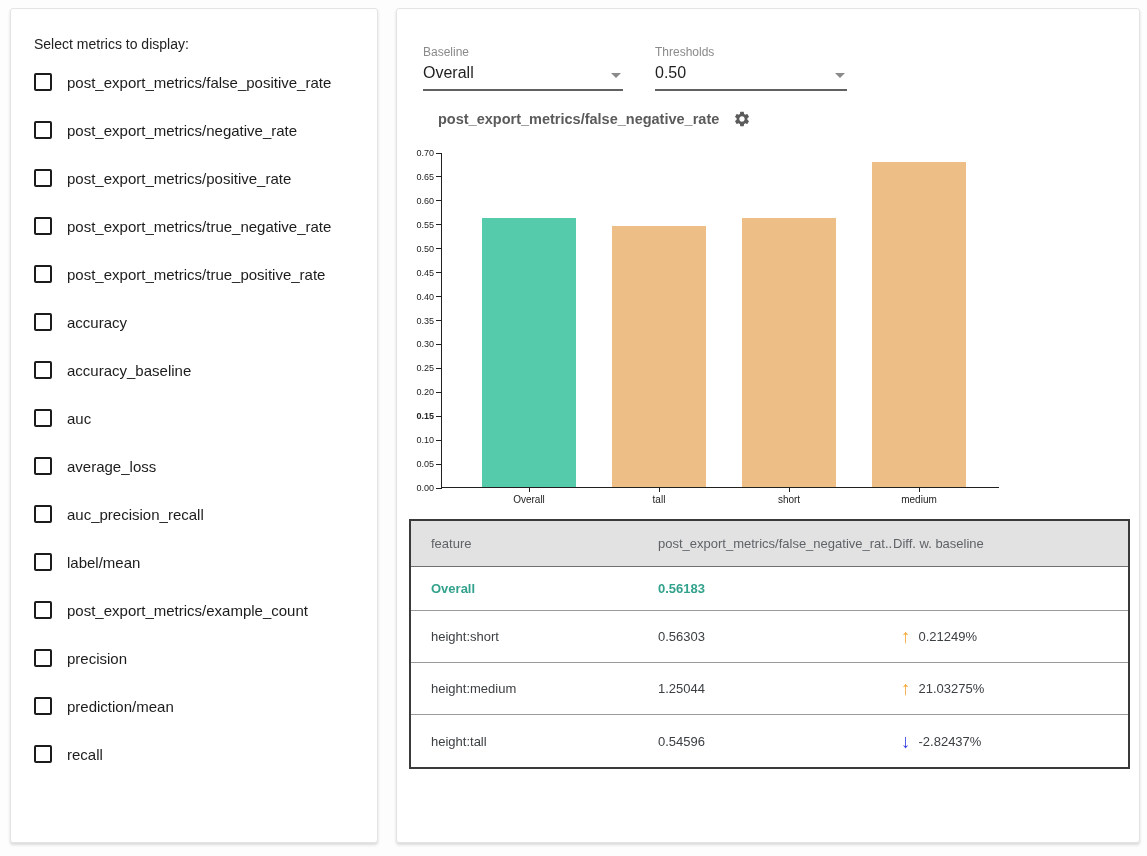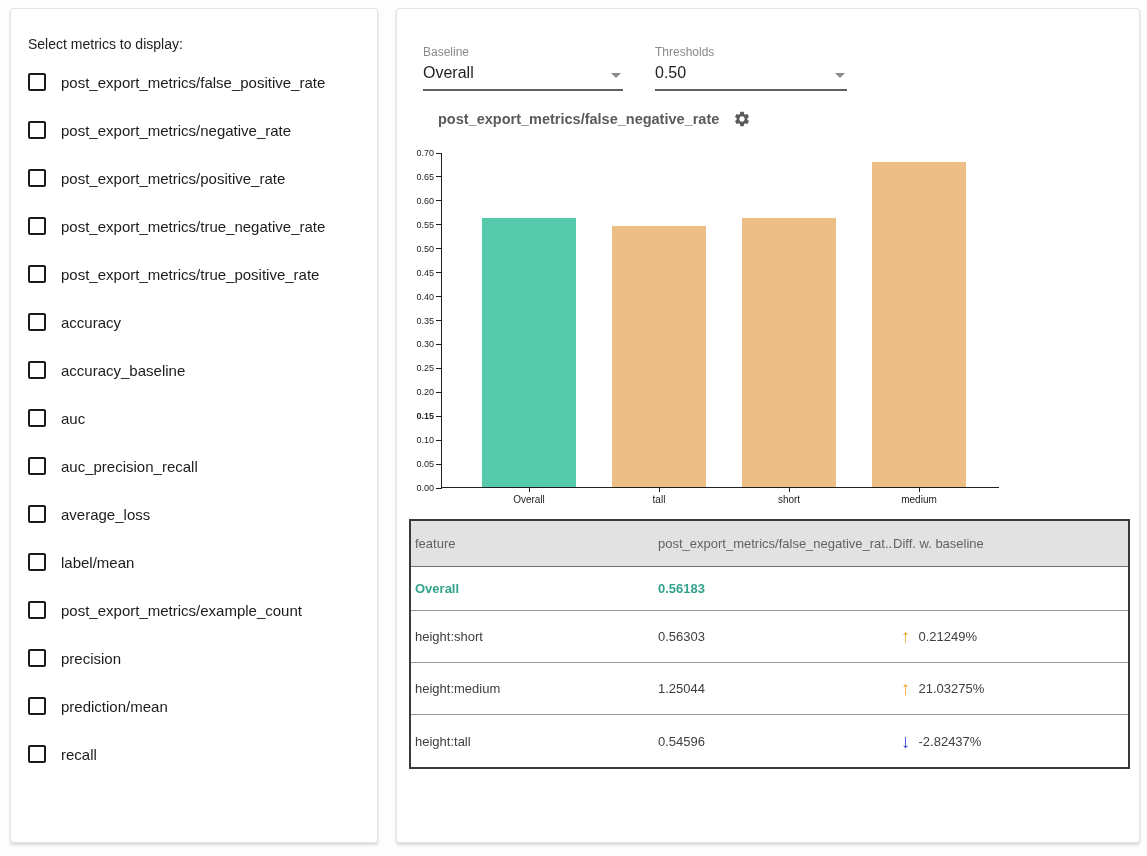--- a/index.html
+++ b/index.html
@@ -1,18 +1,18 @@
 <!DOCTYPE html>
 <html style="--cb-blue: #3d5ad5; --teal-text: #33a28c; --up: #f6a839; --down: #2f3de0;"><head>
 <meta charset="utf-8">
 <style>
   * { margin:0; padding:0; box-sizing:border-box; }
   html,body { width:1147px; height:856px; background:#fdfdfd; font-family:"Liberation Sans", sans-serif; overflow:hidden; }
   .card { position:absolute; background:#fff; border:1px solid #e4e4e4; border-radius:3px; box-shadow:0 2px 3px rgba(0,0,0,0.14); }
-  #left-card  { left:10px;  top:8px; width:368px; height:835px; padding:25px 20px 0 17px; }
+  #left-card  { left:10px;  top:8px; width:368px; height:835px; padding:25px 20px 0 23px; }
   #right-card { left:396px; top:8px; width:744px; height:835px; }
 
   
   .sidebar-title { font-size:14px; color:#212121; line-height:20px; margin-bottom:4px; }
   .metric-row { height:48px; display:flex; align-items:center; cursor:pointer; }
   .cbx { position:relative; width:18px; height:18px; border:2px solid #1b1b1b; border-radius:2px; background:#fff; flex:0 0 18px; }
   .cbx.checked { border-color:var(--cb-blue); background:var(--cb-blue); }
   .cbx.checked::after { content:""; position:absolute; left:2px; top:3px; width:10px; height:5px;
        border-left:2px solid #fff; border-bottom:2px solid #fff; transform:rotate(-45deg); }
   .metric-label { margin-left:15px; font-size:15px; color:#1c1c1c; white-space:nowrap; overflow:hidden; }
@@ -41,21 +41,21 @@
   .bar { position:absolute; bottom:0; width:94px; }
   .xtickmark { position:absolute; width:1px; height:4px; background:#212121; top:335px; }
   .xlabel { position:absolute; top:341px; width:100px; text-align:center; font-size:10px; color:#222; }
 
   
   #metrics-table { position:absolute; left:12px; top:510px; width:721px; border:2px solid #3a3a3a; background:#fff; }
   .trow { display:grid; grid-template-columns:247px 235px 1fr; align-items:center; }
   .thead { background:#e2e2e2; height:46px; border-bottom:1px solid #6f6f6f; }
   .thead .tcell { font-size:13px; color:#5f6368; }
   .tcell { padding-left:0; font-size:13px; color:#3c4043; white-space:nowrap; overflow:hidden; }
-  .tcell.feature { padding-left:4px; }
+  .tcell.feature { padding-left:20px; }
   .tbody-row { border-bottom:1px solid #9a9a9a; min-height:52px; cursor:pointer; }
   .tbody-row:last-child { border-bottom:none; }
   .tbody-row.baseline { min-height:44px; }
   .tbody-row.baseline .tcell { color:var(--teal-text); font-weight:bold; }
   .diff-cell { display:flex; align-items:center; padding-left:8px; }
   .diff-arrow { font-size:19px; font-weight:bold; margin-right:8px; line-height:1; }
   .diff-arrow.up { color:var(--up); }
   .diff-arrow.down { color:var(--down); }
 </style>
 </head>
@@ -91,25 +91,25 @@
       <div class="metric-row">
         <span class="cbx"></span>
         <span class="metric-label">accuracy_baseline</span>
       </div>
       <div class="metric-row">
         <span class="cbx"></span>
         <span class="metric-label">auc</span>
       </div>
       <div class="metric-row">
         <span class="cbx"></span>
+        <span class="metric-label">average_loss</span>
+      </div>
+      <div class="metric-row">
+        <span class="cbx"></span>
         <span class="metric-label">auc_precision_recall</span>
-      </div>
-      <div class="metric-row">
-        <span class="cbx"></span>
-        <span class="metric-label">average_loss</span>
       </div>
       <div class="metric-row">
         <span class="cbx"></span>
         <span class="metric-label">label/mean</span>
       </div>
       <div class="metric-row">
         <span class="cbx"></span>
         <span class="metric-label">post_export_metrics/example_count</span>
       </div>
       <div class="metric-row">

